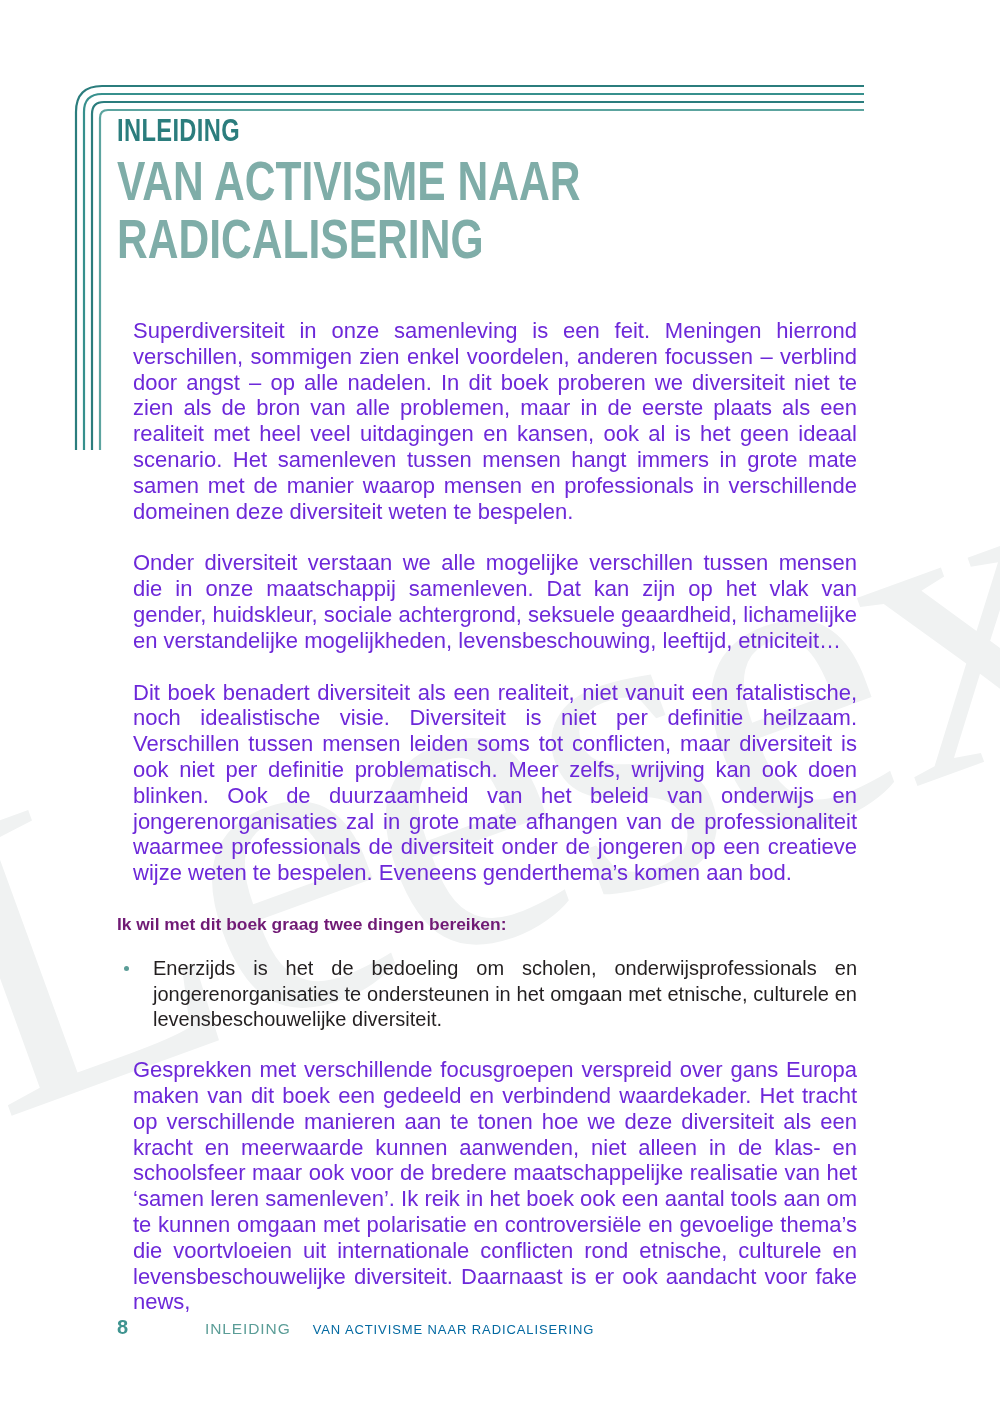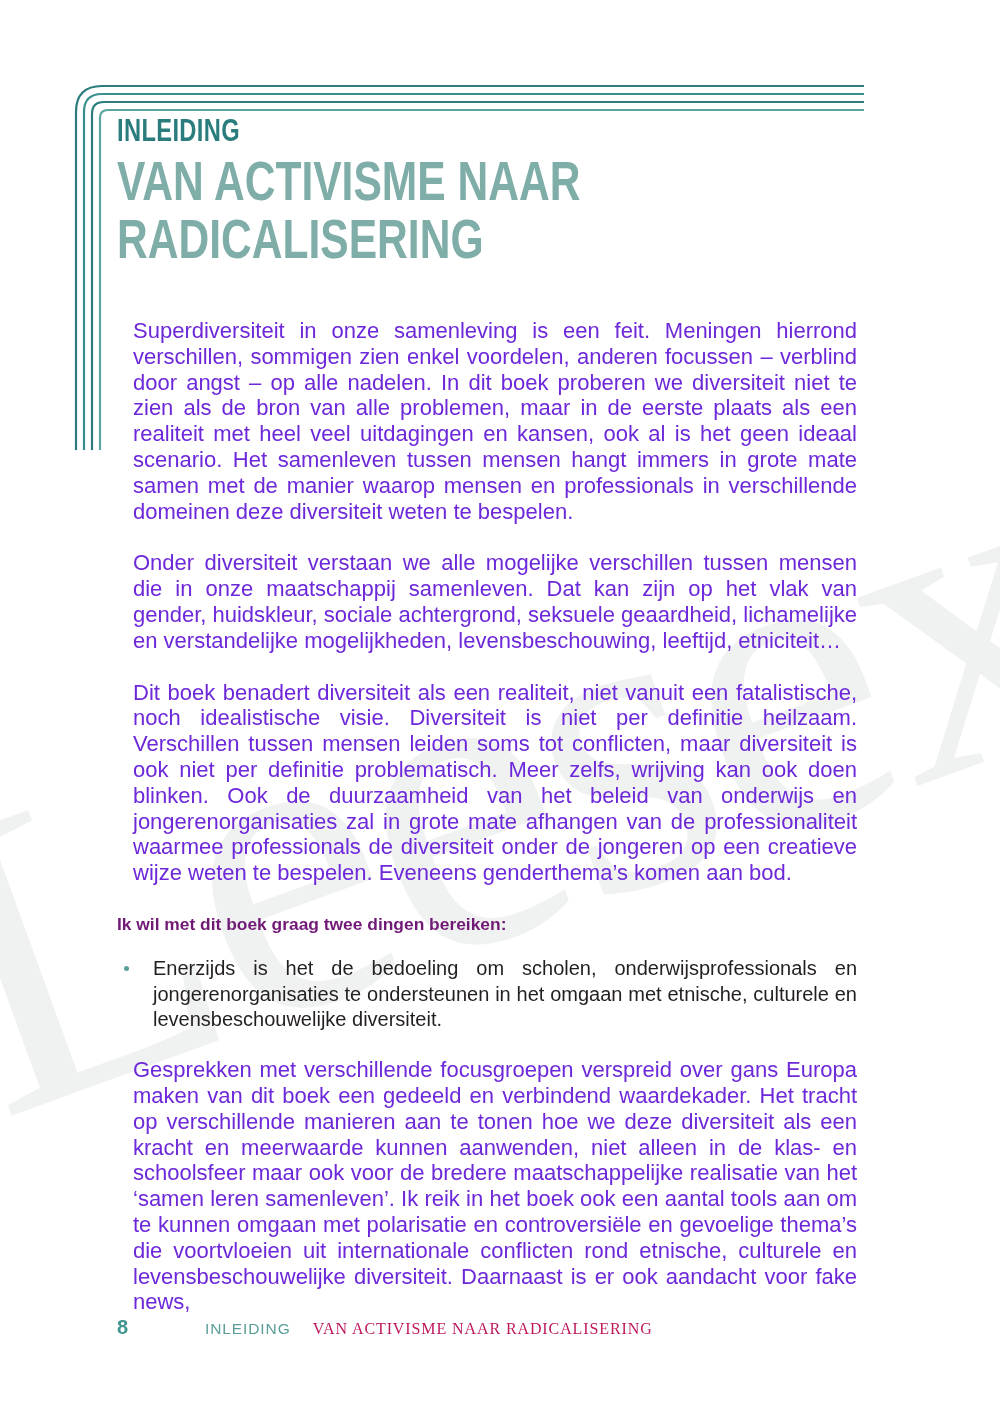--- a/index.html
+++ b/index.html
@@ -156,24 +156,24 @@
     width: 88px;
   }
   #footer .foot-label {
     font-family: "Liberation Sans", sans-serif;
     font-size: 15.5px;
     letter-spacing: 0.9px;
     color: #5b9d97;
     margin-right: 22px;
   }
   #footer .foot-title {
-    font-family: Liberation Serif, serif;
-    font-size: 16px;
+    font-family: Liberation Sans, sans-serif;
+    font-size: 13px;
     letter-spacing: 0.9px;
-    color: #be185d;
+    color: #0369a1;
   }
 </style>
 </head>
 <body>
 
 <div id="page">
 
   <svg id="watermark" viewBox="0 0 1080 1360" xmlns="http://www.w3.org/2000/svg" aria-hidden="true">
     <text class="wm-text" x="40" y="1090" transform="rotate(-20 40 1090)">Leesexemplaar</text>
   </svg>

